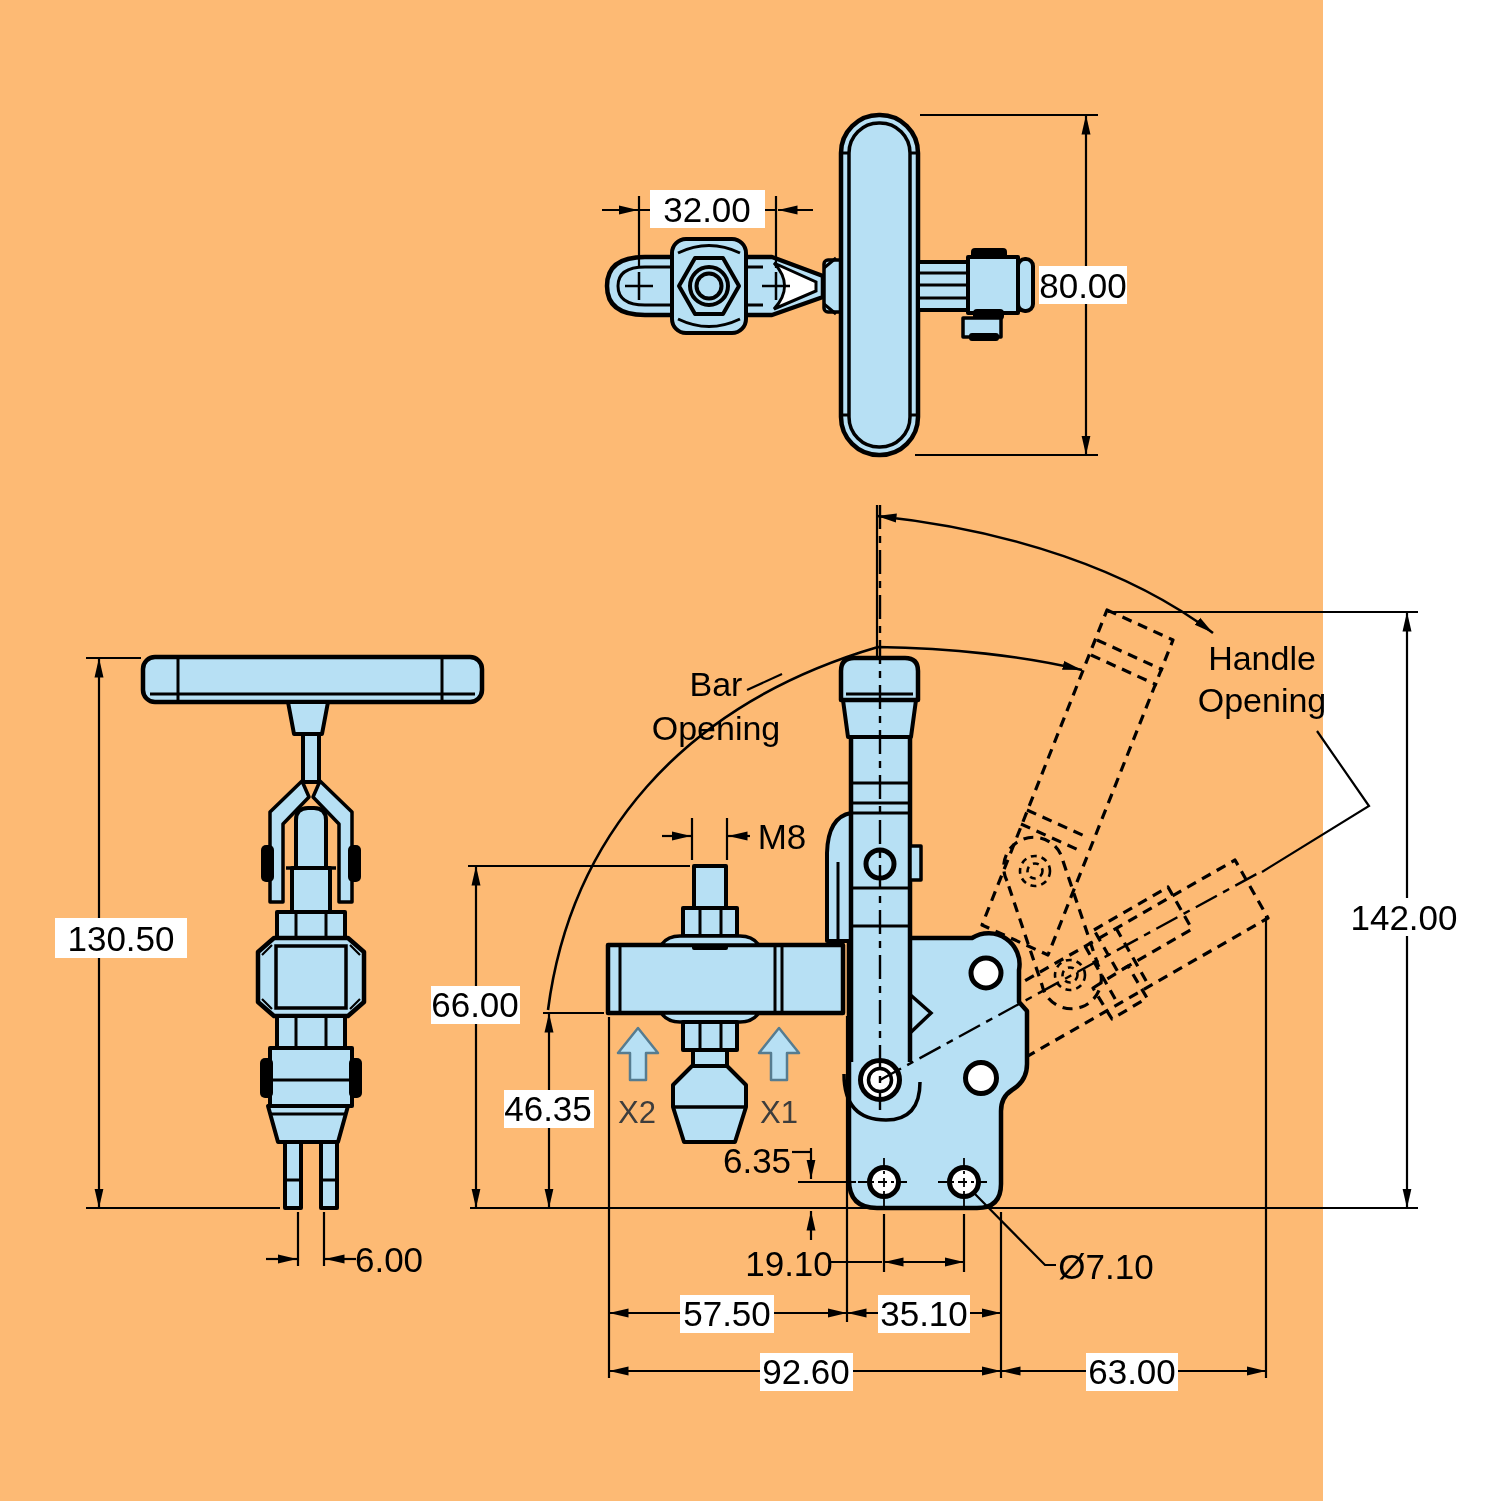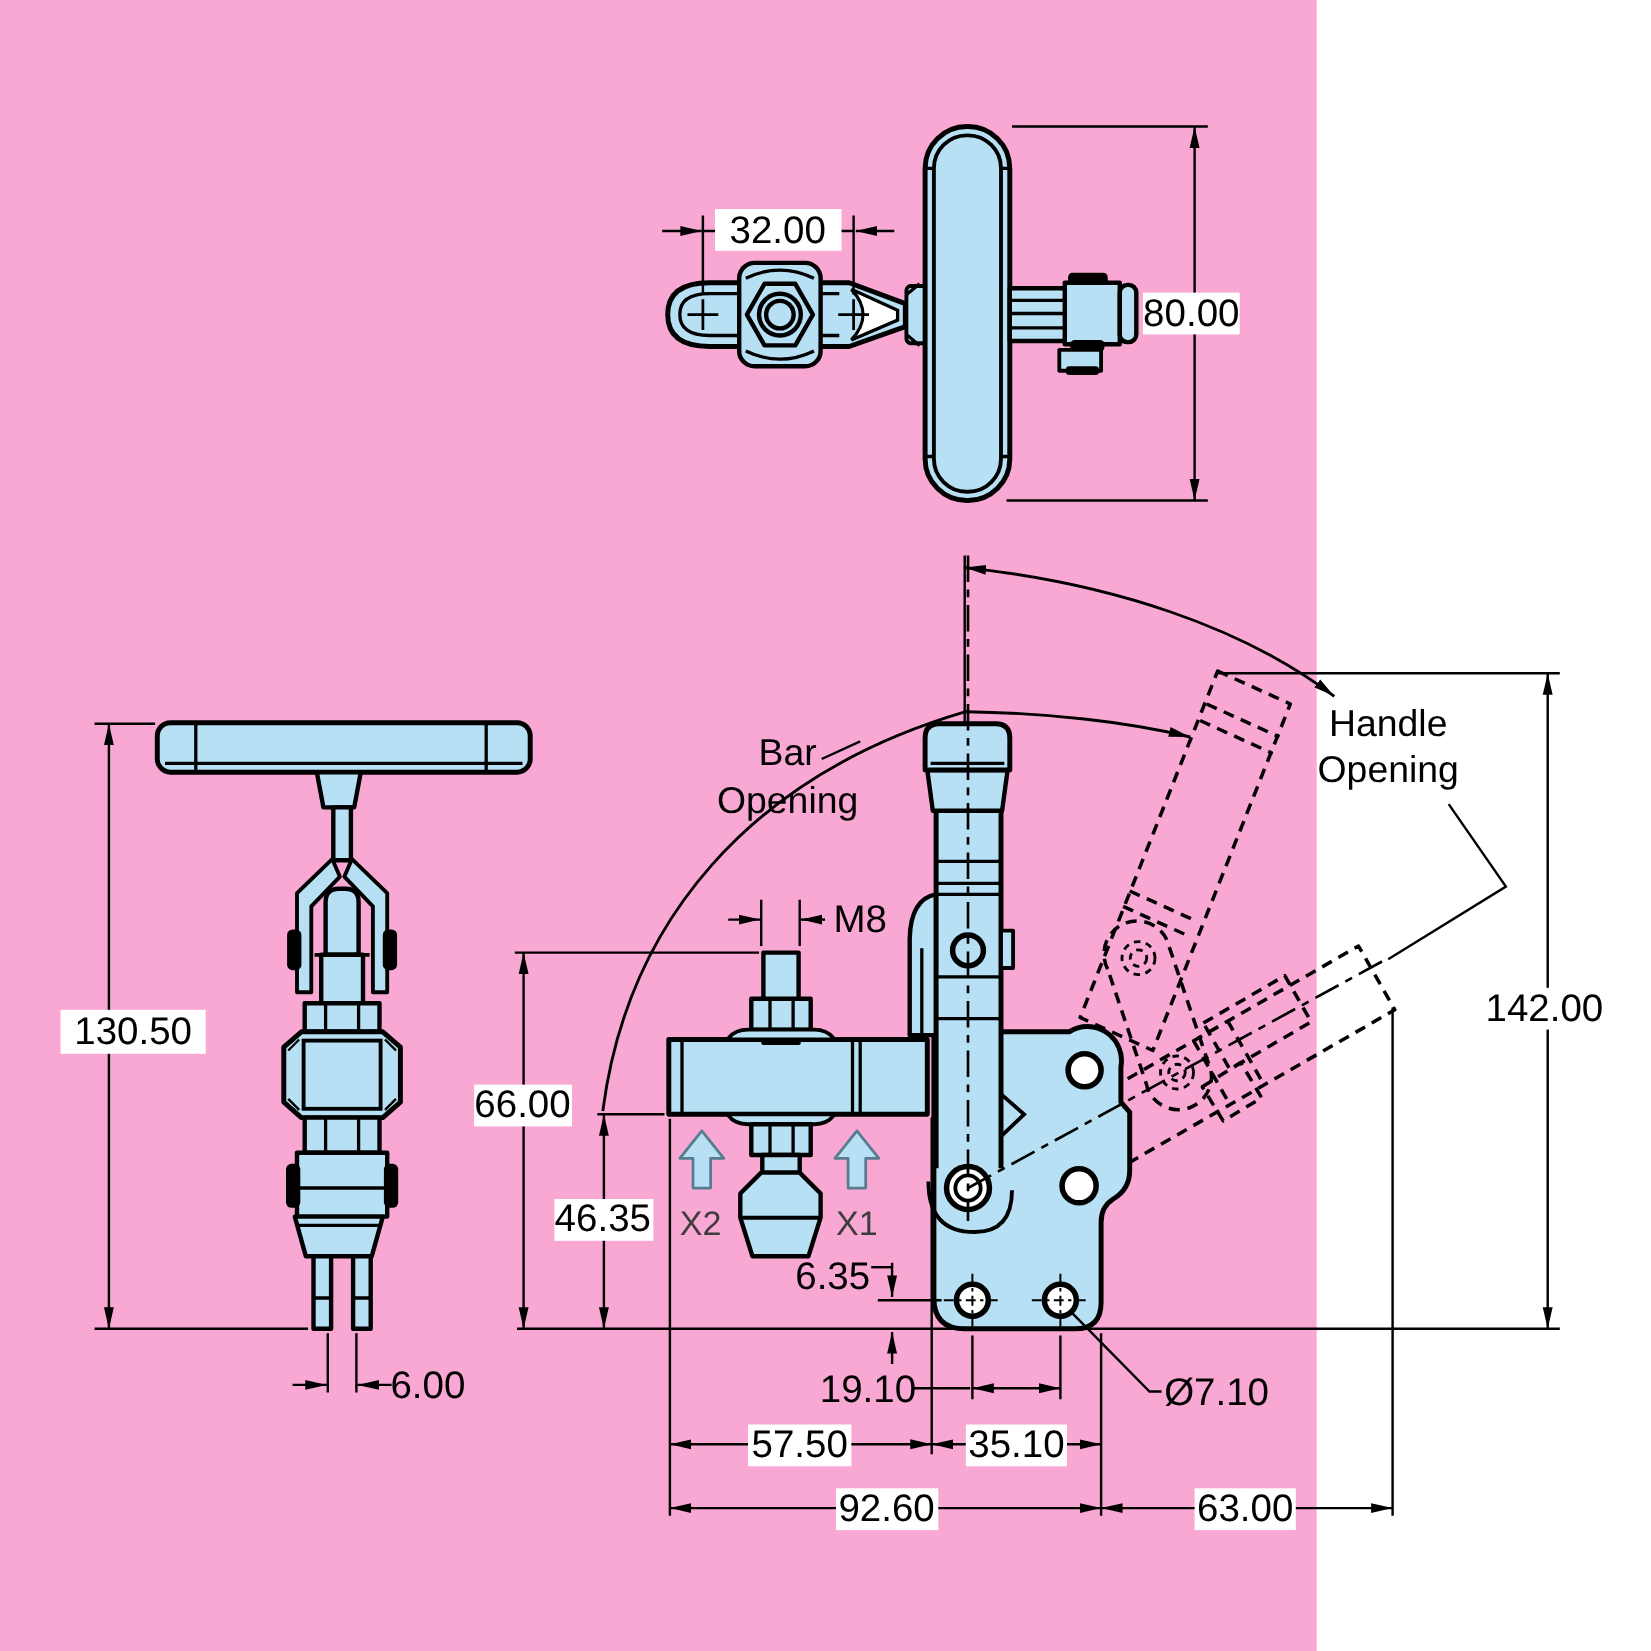--- a/index.html
+++ b/index.html
@@ -1,16 +1,16 @@
 <!DOCTYPE html>
 <html style="--part-fill: #b7e0f4; --line: #000000; --xlabel: #3d3d3d; --arrow-outline: #567c90;"><head>
 <meta charset="utf-8">
 <style>
   html,body{margin:0;padding:0;background:#ffffff;}
-  .stage{width:1197px;height:1501px;background:#f9a8d4;position:relative;font-family:"Liberation Sans",sans-serif;}
+  .stage{width:1323px;height:1501px;background:#fdba74;position:relative;font-family:"Liberation Sans",sans-serif;}
   svg{display:block}
   .p  {fill:var(--part-fill);stroke:var(--line);stroke-width:4;stroke-linejoin:round;}
   .p5 {fill:var(--part-fill);stroke:var(--line);stroke-width:4.5;stroke-linejoin:round;}
   .p3 {fill:var(--part-fill);stroke:var(--line);stroke-width:3.5;stroke-linejoin:round;}
   .blk{fill:#000;stroke:none;}
   .ln {fill:none;stroke:var(--line);stroke-width:3;}
   .ln35{fill:none;stroke:var(--line);stroke-width:3.5;}
   .dim{fill:none;stroke:var(--line);stroke-width:2.2;}
   .cl {fill:none;stroke:var(--line);stroke-width:2.4;stroke-dasharray:24 7 7 7;}
   .ch {fill:none;stroke:var(--line);stroke-width:1.8;stroke-dasharray:9 4 3 4;}

